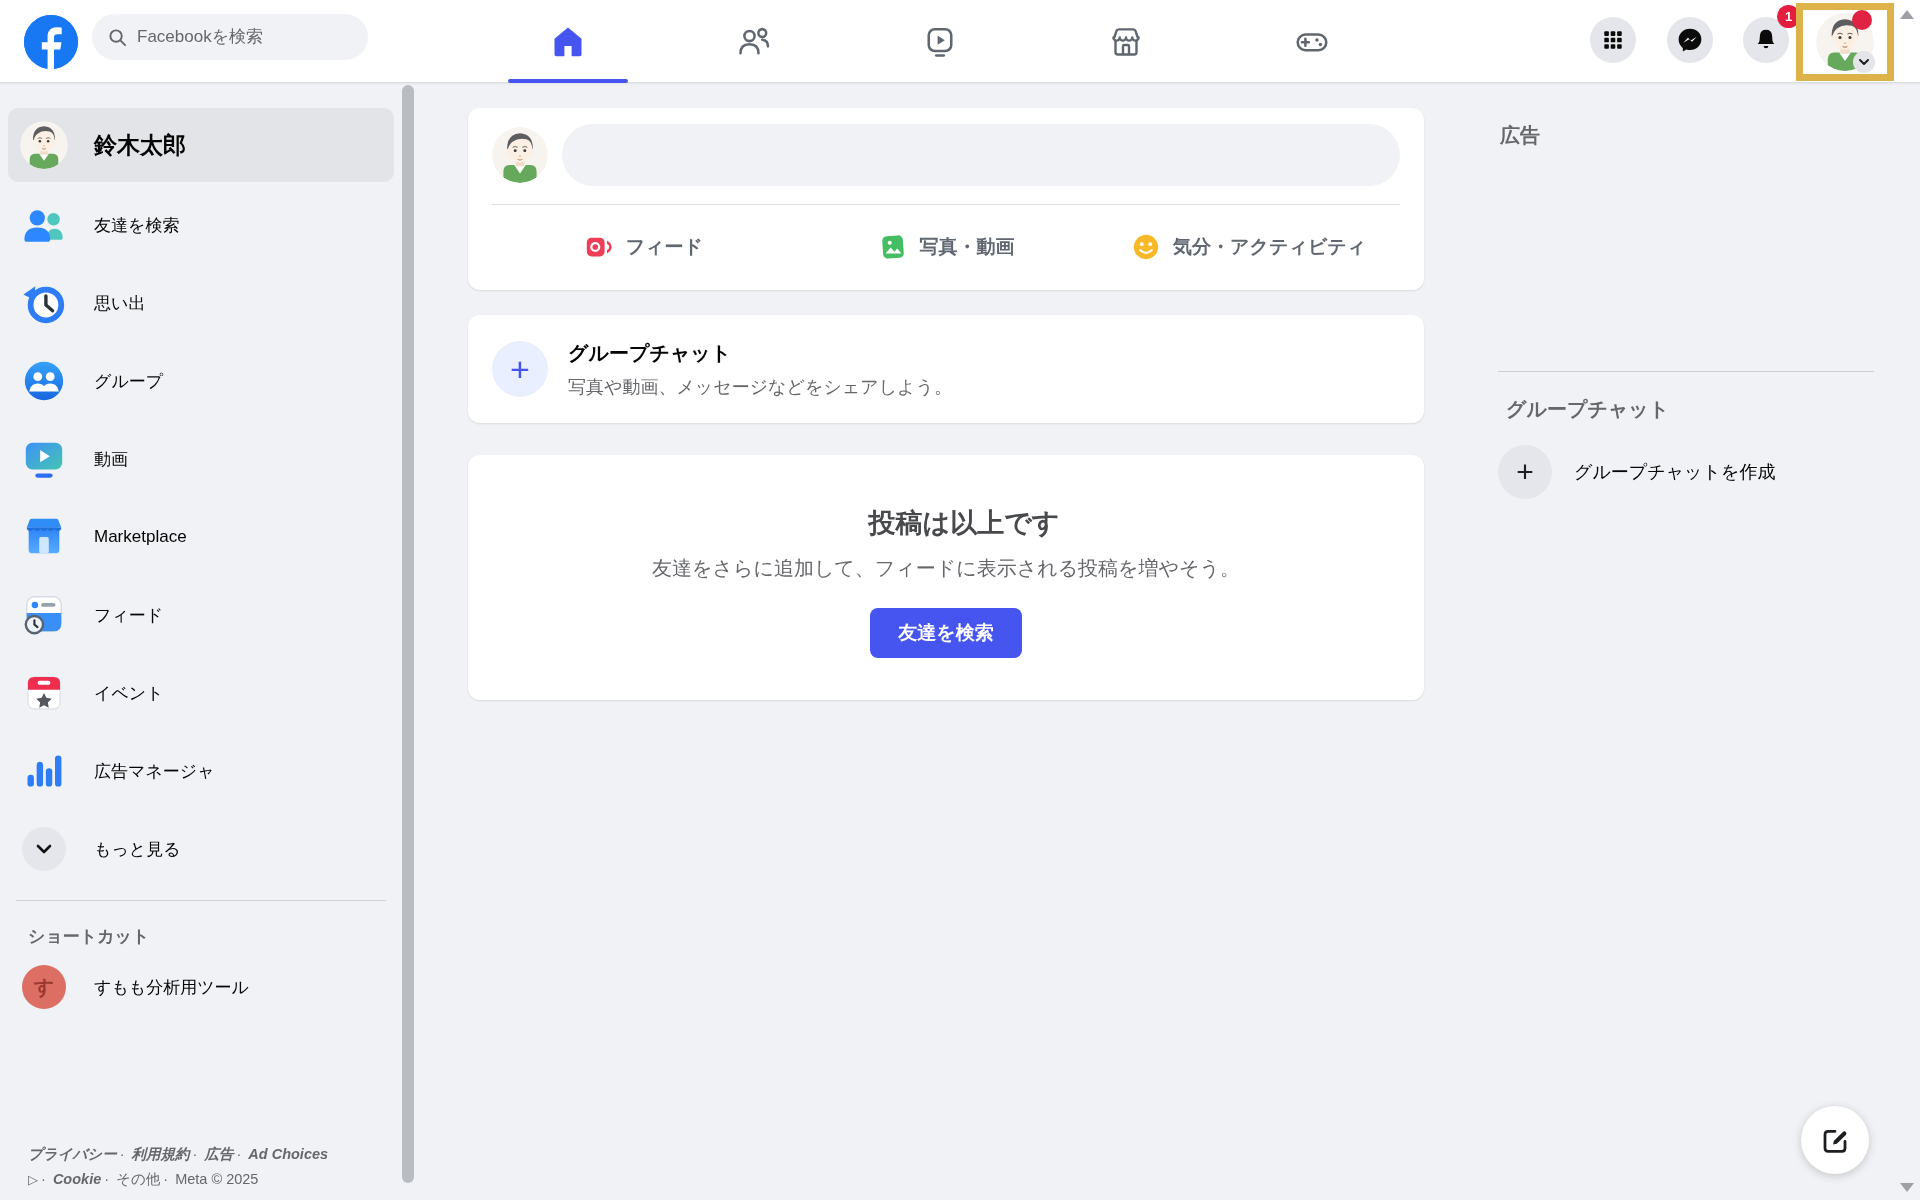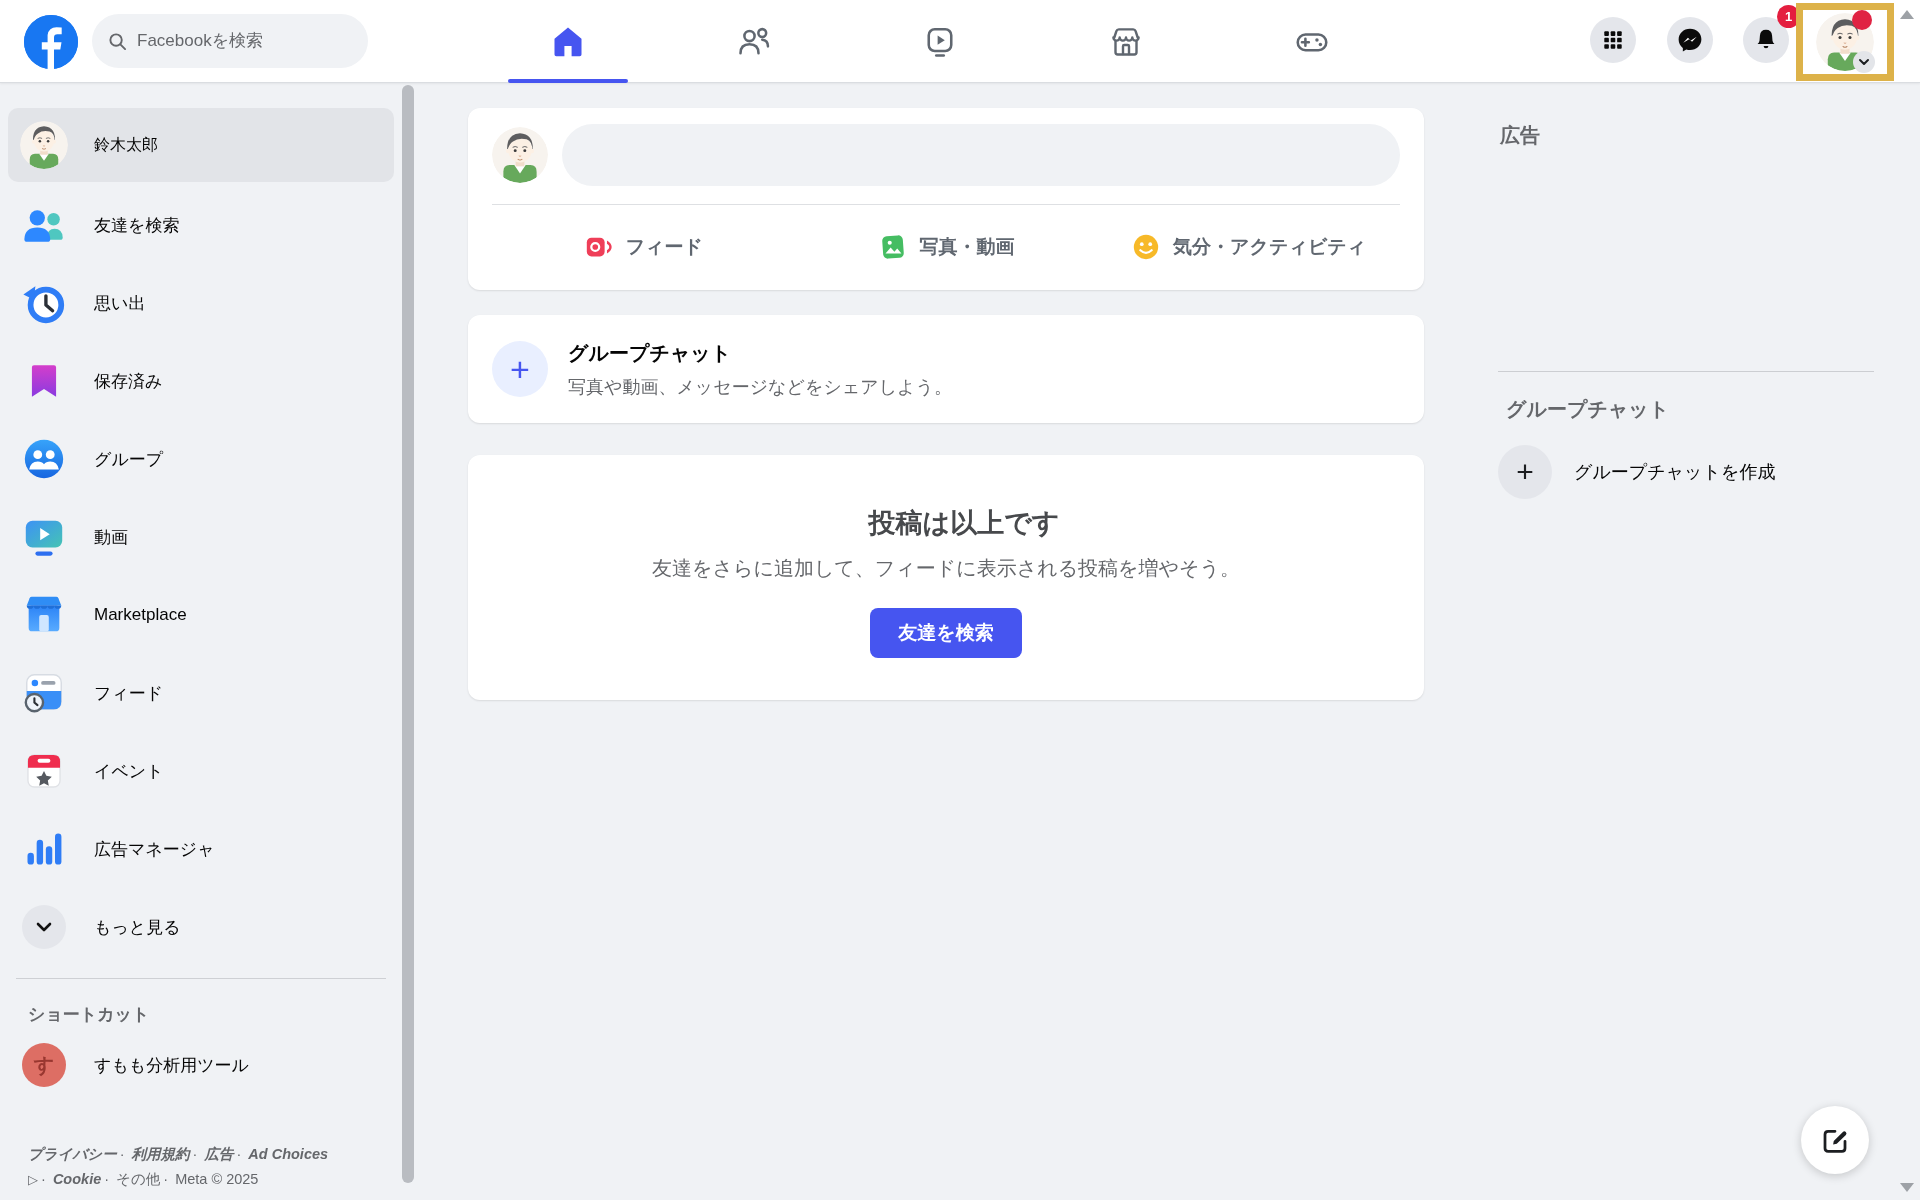--- a/index.html
+++ b/index.html
@@ -12,21 +12,21 @@
   *{margin:0;padding:0;box-sizing:border-box;}
   html,body{width:1920px;height:1200px;overflow:hidden;}
   body{font-family:"Liberation Sans","DejaVu Sans",sans-serif;background:var(--bg);color:var(--text-primary);}
   .screen{position:relative;width:1920px;height:1200px;overflow:hidden;}
 
   
   .topbar{position:absolute;left:0;top:0;width:1920px;height:83px;background:var(--card-bg);
     border-bottom:1px solid #dadde1;box-shadow:0 1px 2px rgba(0,0,0,.06);z-index:20;}
   .logo{position:absolute;left:24px;top:15px;width:54px;height:54px;border-radius:50%;background:var(--fb-blue);
     display:flex;align-items:center;justify-content:center;}
-  .search-pill{position:absolute;left:92px;top:14px;width:276px;height:54px;border-radius:27px;background:var(--bg);
+  .search-pill{position:absolute;left:92px;top:14px;width:276px;height:46px;border-radius:27px;background:var(--bg);
     display:flex;align-items:center;padding:0 16px;gap:10px;}
   .search-pill input{border:none;outline:none;background:transparent;font-size:17px;color:var(--text-secondary);
     font-family:inherit;width:200px;}
   .search-pill input::placeholder{color:var(--text-secondary);}
   .nav-tabs{position:absolute;left:475px;top:0;height:83px;display:flex;}
   .tab{position:relative;width:186px;height:83px;display:flex;align-items:center;justify-content:center;cursor:pointer;}
   .tab .indicator{position:absolute;bottom:0;left:33px;width:120px;height:4px;border-radius:2px;background:var(--accent);}
   .hicon{position:absolute;top:17px;width:46px;height:46px;border-radius:50%;background:var(--icon-circle-bg);
     display:flex;align-items:center;justify-content:center;cursor:pointer;}
   .badge{position:absolute;left:1777px;top:5px;min-width:23px;height:23px;border-radius:12px;background:var(--badge-red);
@@ -44,21 +44,21 @@
   .pg-arrow-down{position:absolute;left:1900px;top:1183px;width:0;height:0;border-left:7px solid transparent;
     border-right:7px solid transparent;border-top:9px solid #9da1a6;z-index:30;}
 
   
   .sidebar{position:absolute;left:0;top:83px;width:402px;height:1117px;background:var(--bg);}
   .sb-thumb{position:absolute;left:402px;top:85px;width:12px;height:1098px;border-radius:6px;
     background:var(--scrollbar-thumb);z-index:15;}
   .profile-row{margin:25px 8px 4px 8px;height:74px;border-radius:10px;background:var(--selected-row-bg);
     display:flex;align-items:center;padding-left:12px;gap:26px;cursor:pointer;}
   .profile-row .av{width:48px;height:48px;border-radius:50%;overflow:hidden;flex:none;}
-  .profile-name{font-size:16px;font-weight:normal;color:var(--text-primary);}
+  .profile-name{font-size:23px;font-weight:bold;color:var(--text-primary);}
   .side-item{height:78px;display:flex;align-items:center;padding-left:20px;gap:26px;cursor:pointer;}
   .side-item .sicon{width:48px;height:48px;flex:none;display:flex;align-items:center;justify-content:center;}
   .side-item .slabel{font-size:17px;font-weight:500;color:var(--text-primary);}
   .side-divider{border:none;border-top:1px solid #ced0d4;margin:12px 16px 0 16px;}
   .shortcuts-header{margin:24px 0 0 28px;font-size:17px;font-weight:bold;color:var(--text-secondary);}
   .circle44{width:44px;height:44px;border-radius:50%;display:flex;align-items:center;justify-content:center;}
   .more-circle{background:var(--icon-circle-bg);}
   .shortcut-circle{background:var(--shortcut-red);color:#993730;font-size:20px;font-weight:bold;}
   .sidebar-footer{position:absolute;left:28px;bottom:8px;width:308px;font-size:14.5px;line-height:1.72;
     color:var(--text-secondary);}
@@ -260,34 +260,20 @@
       <span class="sicon">
         <svg width="46" height="46" viewBox="0 0 48 48">
           <circle cx="26" cy="26" r="16" fill="#ffffff" stroke="#2f7df6" stroke-width="6"></circle>
           <path d="M26 16.5 v9.5 l7 6" stroke="#2b2f36" stroke-width="3.5" fill="none" stroke-linecap="round" stroke-linejoin="round"></path>
           <path d="M2.5 15 L15 6.5 L13.5 20.5 Z" fill="#2f7df6"></path>
         </svg>
       </span>
       <span class="slabel">思い出</span>
     </div>
 
-    <div class="side-item">
-      <span class="sicon">
-        <svg width="40" height="44" viewBox="0 0 48 48">
-          <defs>
-              <linearGradient id="gSaved" x1="0" y1="0" x2="0" y2="1">
-            <stop offset="0" stop-color="#d43ecb"></stop>
-                <stop offset="1" stop-color="#8a3be0"></stop>
-              </linearGradient>
-            </defs>
-          <path d="M12 5 h24 q2.5 0 2.5 2.5 V43 L24 33.5 9.5 43 V7.5 Q9.5 5 12 5 Z" fill="url(#gSaved)"></path>
-        </svg>
-      </span>
-      <span class="slabel">保存済み</span>
-    </div>
 
     <div class="side-item">
       <span class="sicon">
         <svg width="46" height="46" viewBox="0 0 48 48">
           <defs>
               <linearGradient id="gGroups" x1="0" y1="0" x2="0" y2="1">
             <stop offset="0" stop-color="#37a3fa"></stop>
                 <stop offset="1" stop-color="#1766e0"></stop>
               </linearGradient>
             </defs>

